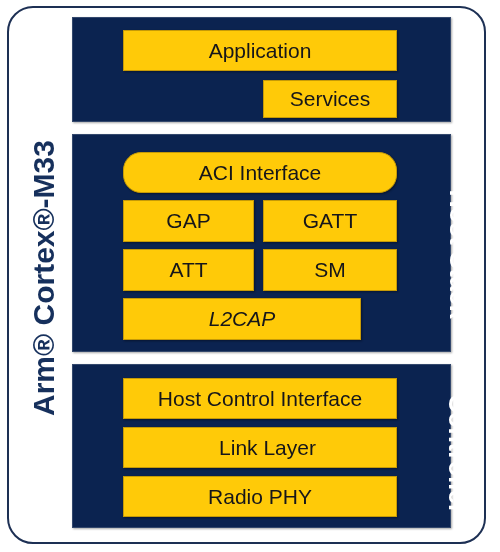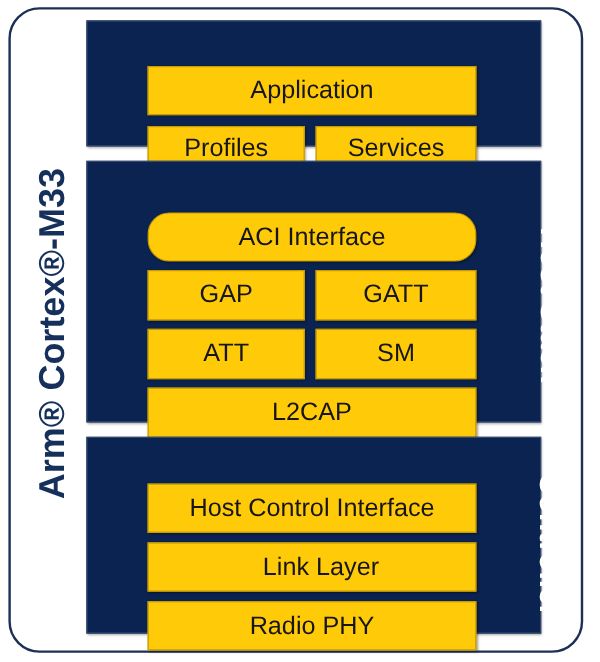--- a/index.html
+++ b/index.html
@@ -97,53 +97,51 @@
     color: #16161a;
     box-sizing: border-box;
     border: 1px solid #c69a06;
     display: flex;
     align-items: center;
     justify-content: center;
     font-size: 21px;
     font-weight: normal;
     white-space: nowrap;
     box-shadow: 1px 1px 2px rgba(0,0,0,0.4);
-    margin-top: 25px;
   }
 
   
   #block-application { left: 50px; top: 12px;  width: 274px; height: 41px; }
   #block-profiles    { left: 50px; top: 62px;  width: 131px; height: 38px; }
   #block-services    { left: 190px; top: 62px; width: 134px; height: 38px; }
 
   
   #block-aci-interface { left: 50px; top: 17px;  width: 274px; height: 41px; border-radius: 18px; }
   #block-gap           { left: 50px; top: 65px;  width: 131px; height: 42px; }
   #block-gatt          { left: 190px; top: 65px; width: 134px; height: 42px; }
   #block-att           { left: 50px; top: 114px; width: 131px; height: 42px; }
   #block-sm            { left: 190px; top: 114px; width: 134px; height: 42px; text-align: center; }
-  #block-l2cap         { left: 50px; top: 163px; width: 274px; height: 42px; }
+  #block-l2cap         { left: 50px; top: 163px; width: 238px; height: 42px; font-style: italic; }
 
   
   #block-host-control-interface { left: 50px; top: 13px;  width: 274px; height: 41px; }
   #block-link-layer             { left: 50px; top: 62px;  width: 274px; height: 41px; padding-left: 15px; }
   #block-radio-phy              { left: 50px; top: 111px; width: 274px; height: 41px; text-align: right; }
 </style>
 </head>
 <body>
 
 <div id="diagram-root">
 
   <div class="chip-outline"></div>
 
   <div class="mcu-label">Arm® Cortex®-M33</div>
 
   <div class="panel" id="panel-application">
     <div class="block" id="block-application">Application</div>
-    <div class="block" id="block-profiles">Profiles</div>
     <div class="block" id="block-services">Services</div>
   </div>
 
   <div class="panel" id="panel-host-stack">
     <div class="panel-side-label" id="host-stack-side-label">Host Stack</div>
     <div class="block" id="block-aci-interface">ACI Interface</div>
     <div class="block" id="block-gap">GAP</div>
     <div class="block" id="block-gatt">GATT</div>
     <div class="block" id="block-att">ATT</div>
     <div class="block" id="block-sm">SM</div>

